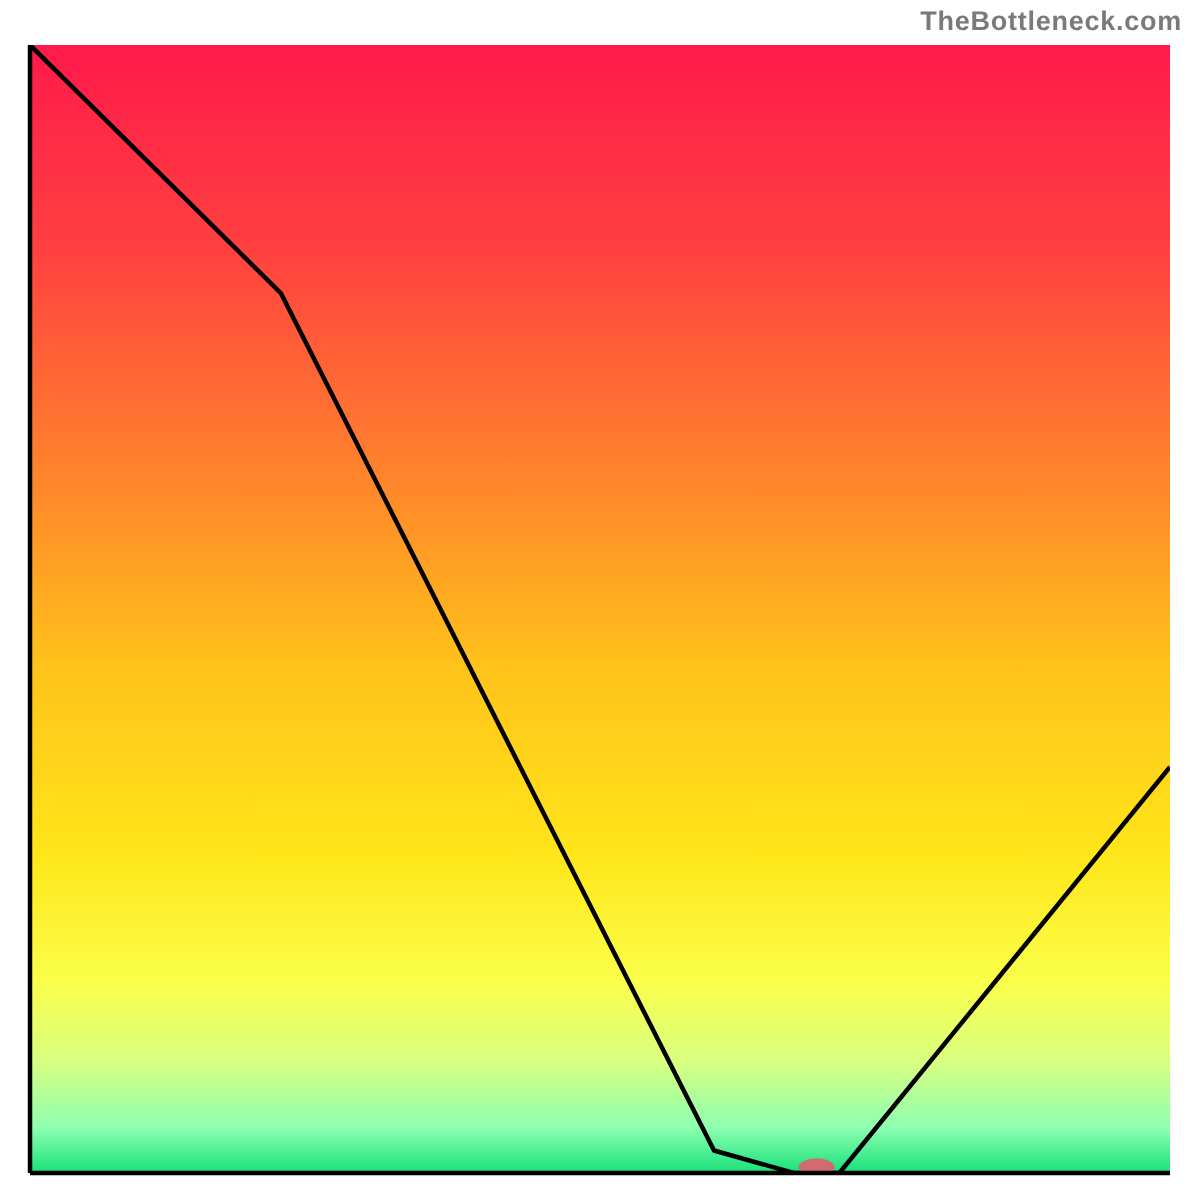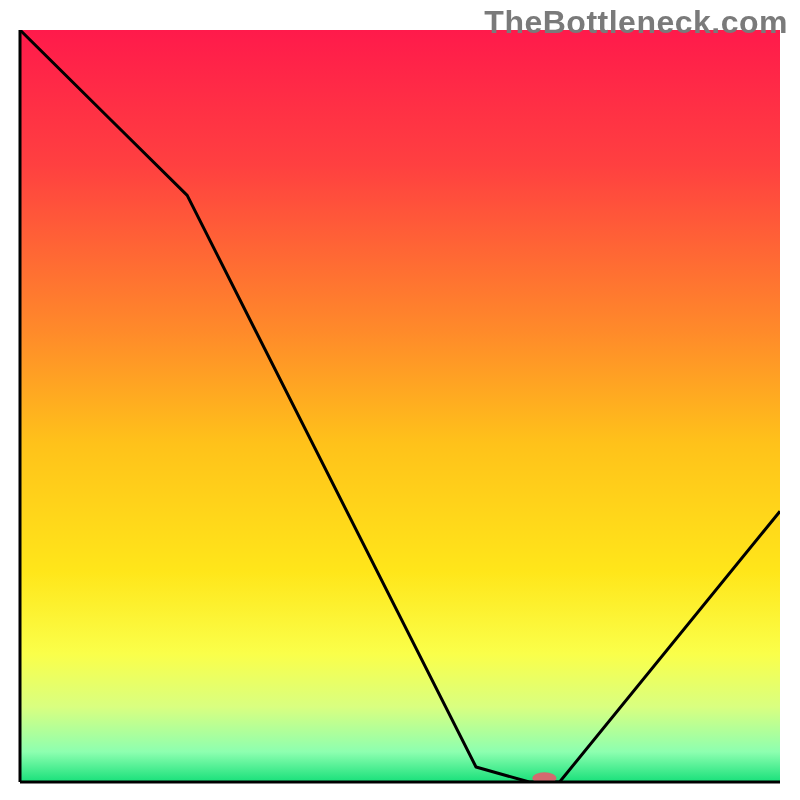--- a/index.html
+++ b/index.html
@@ -12,21 +12,21 @@
   }
   .chart-container {
     position: relative;
     width: 800px;
     height: 800px;
   }
   .watermark {
     position: absolute;
     top: 4px;
     right: 12px;
-    font-size: 32px;
+    font-size: 18px;
     font-weight: bold;
     color: #7a7a7a;
     letter-spacing: 0.5px;
     z-index: 10;
   }
   svg {
     display: block;
   }
 </style>
 </head>

